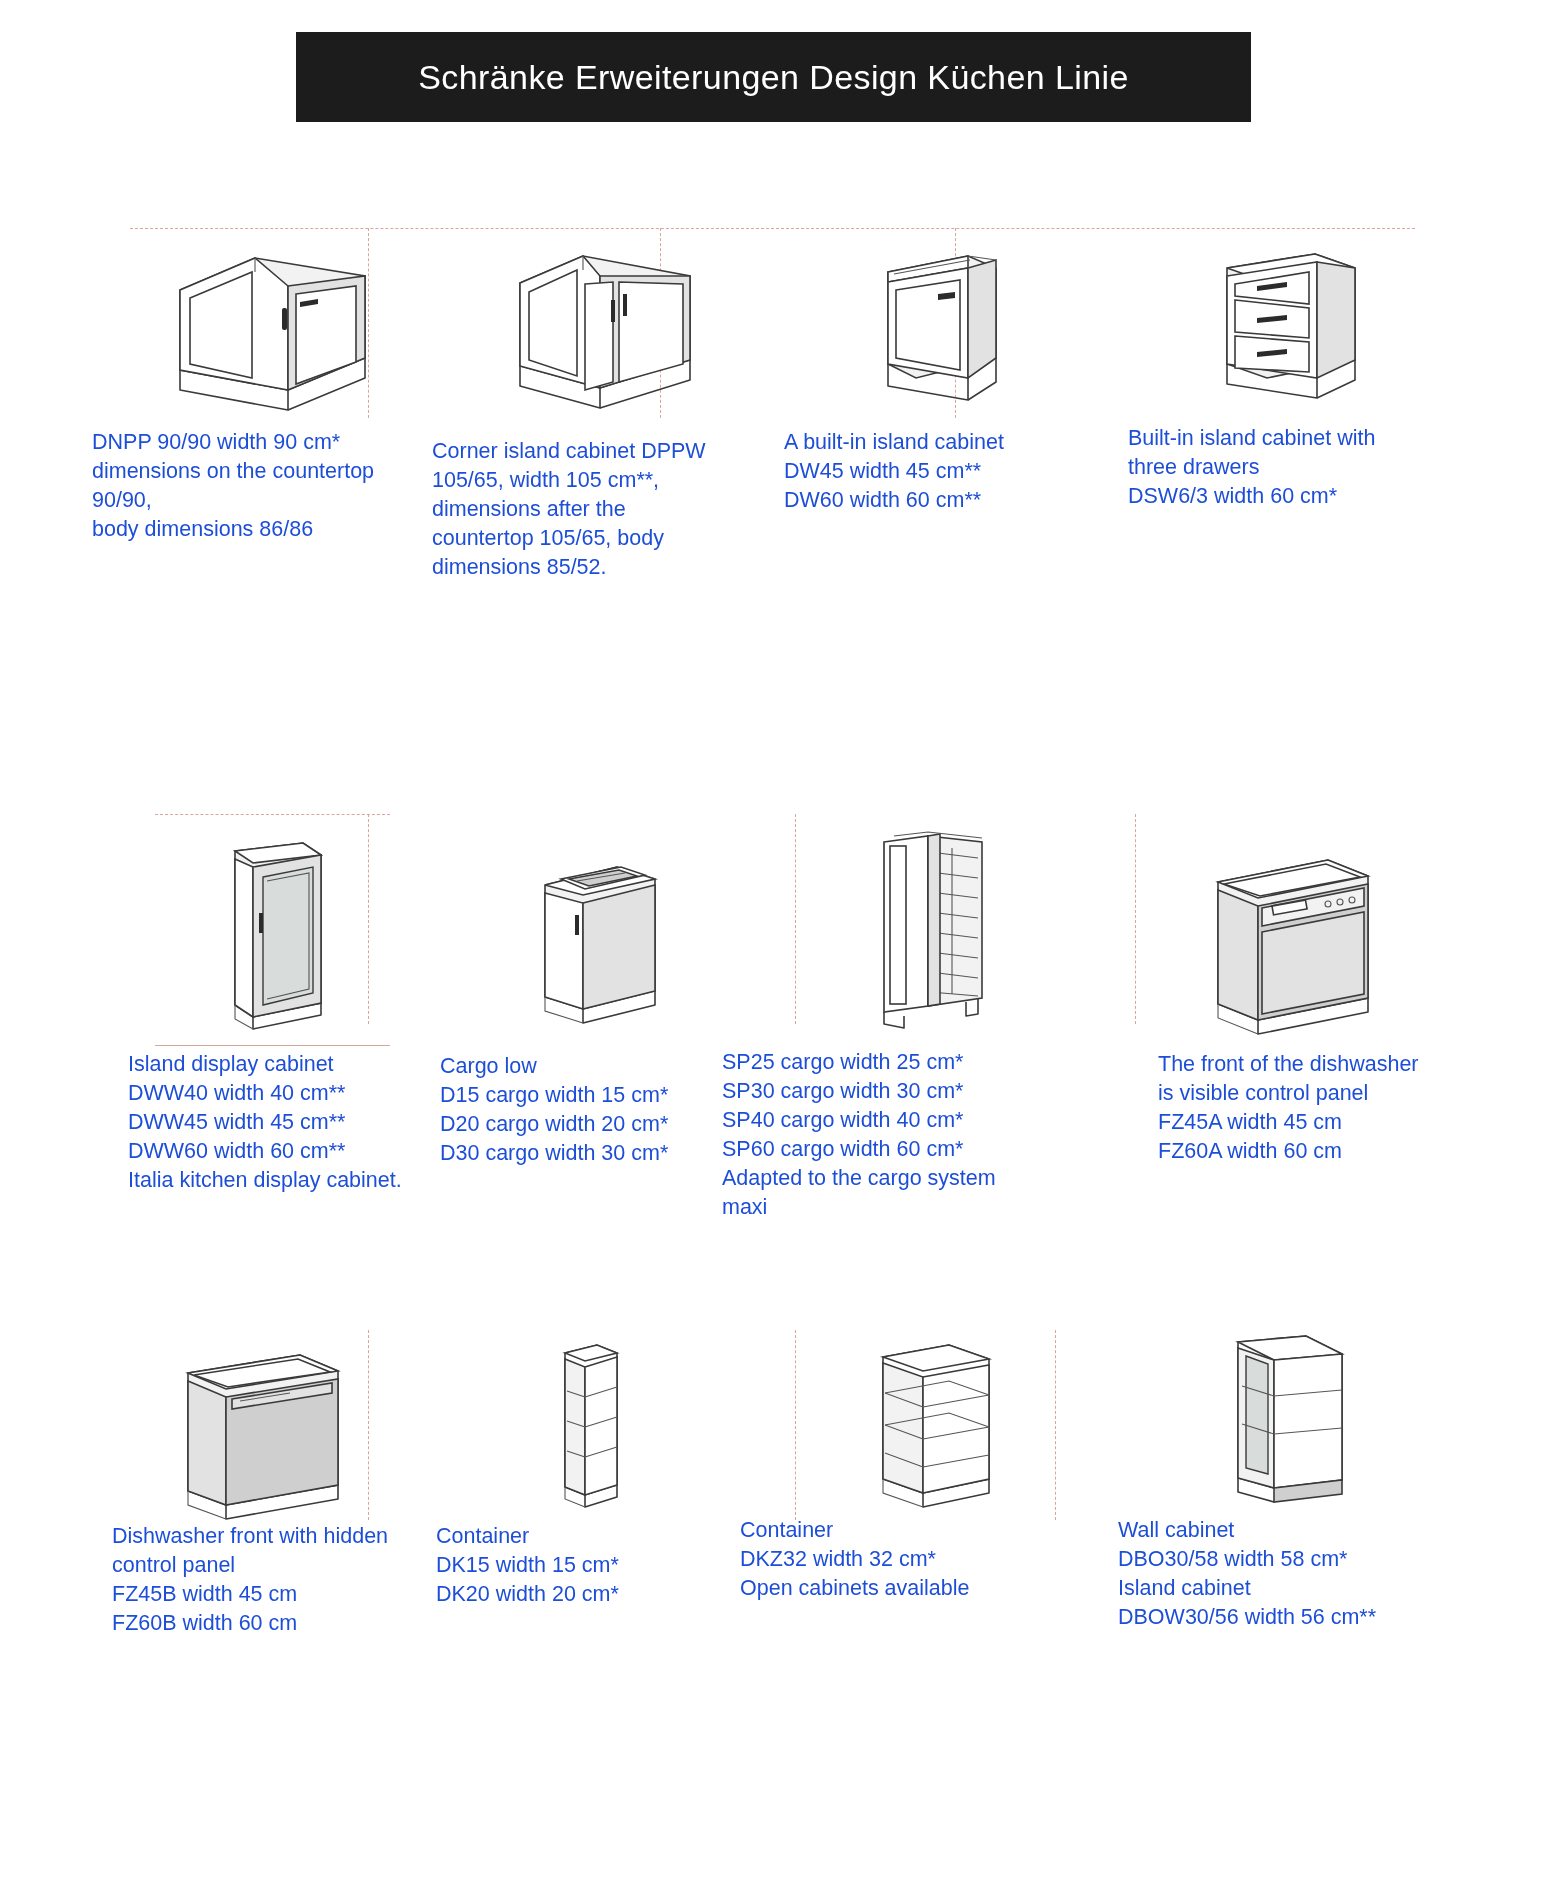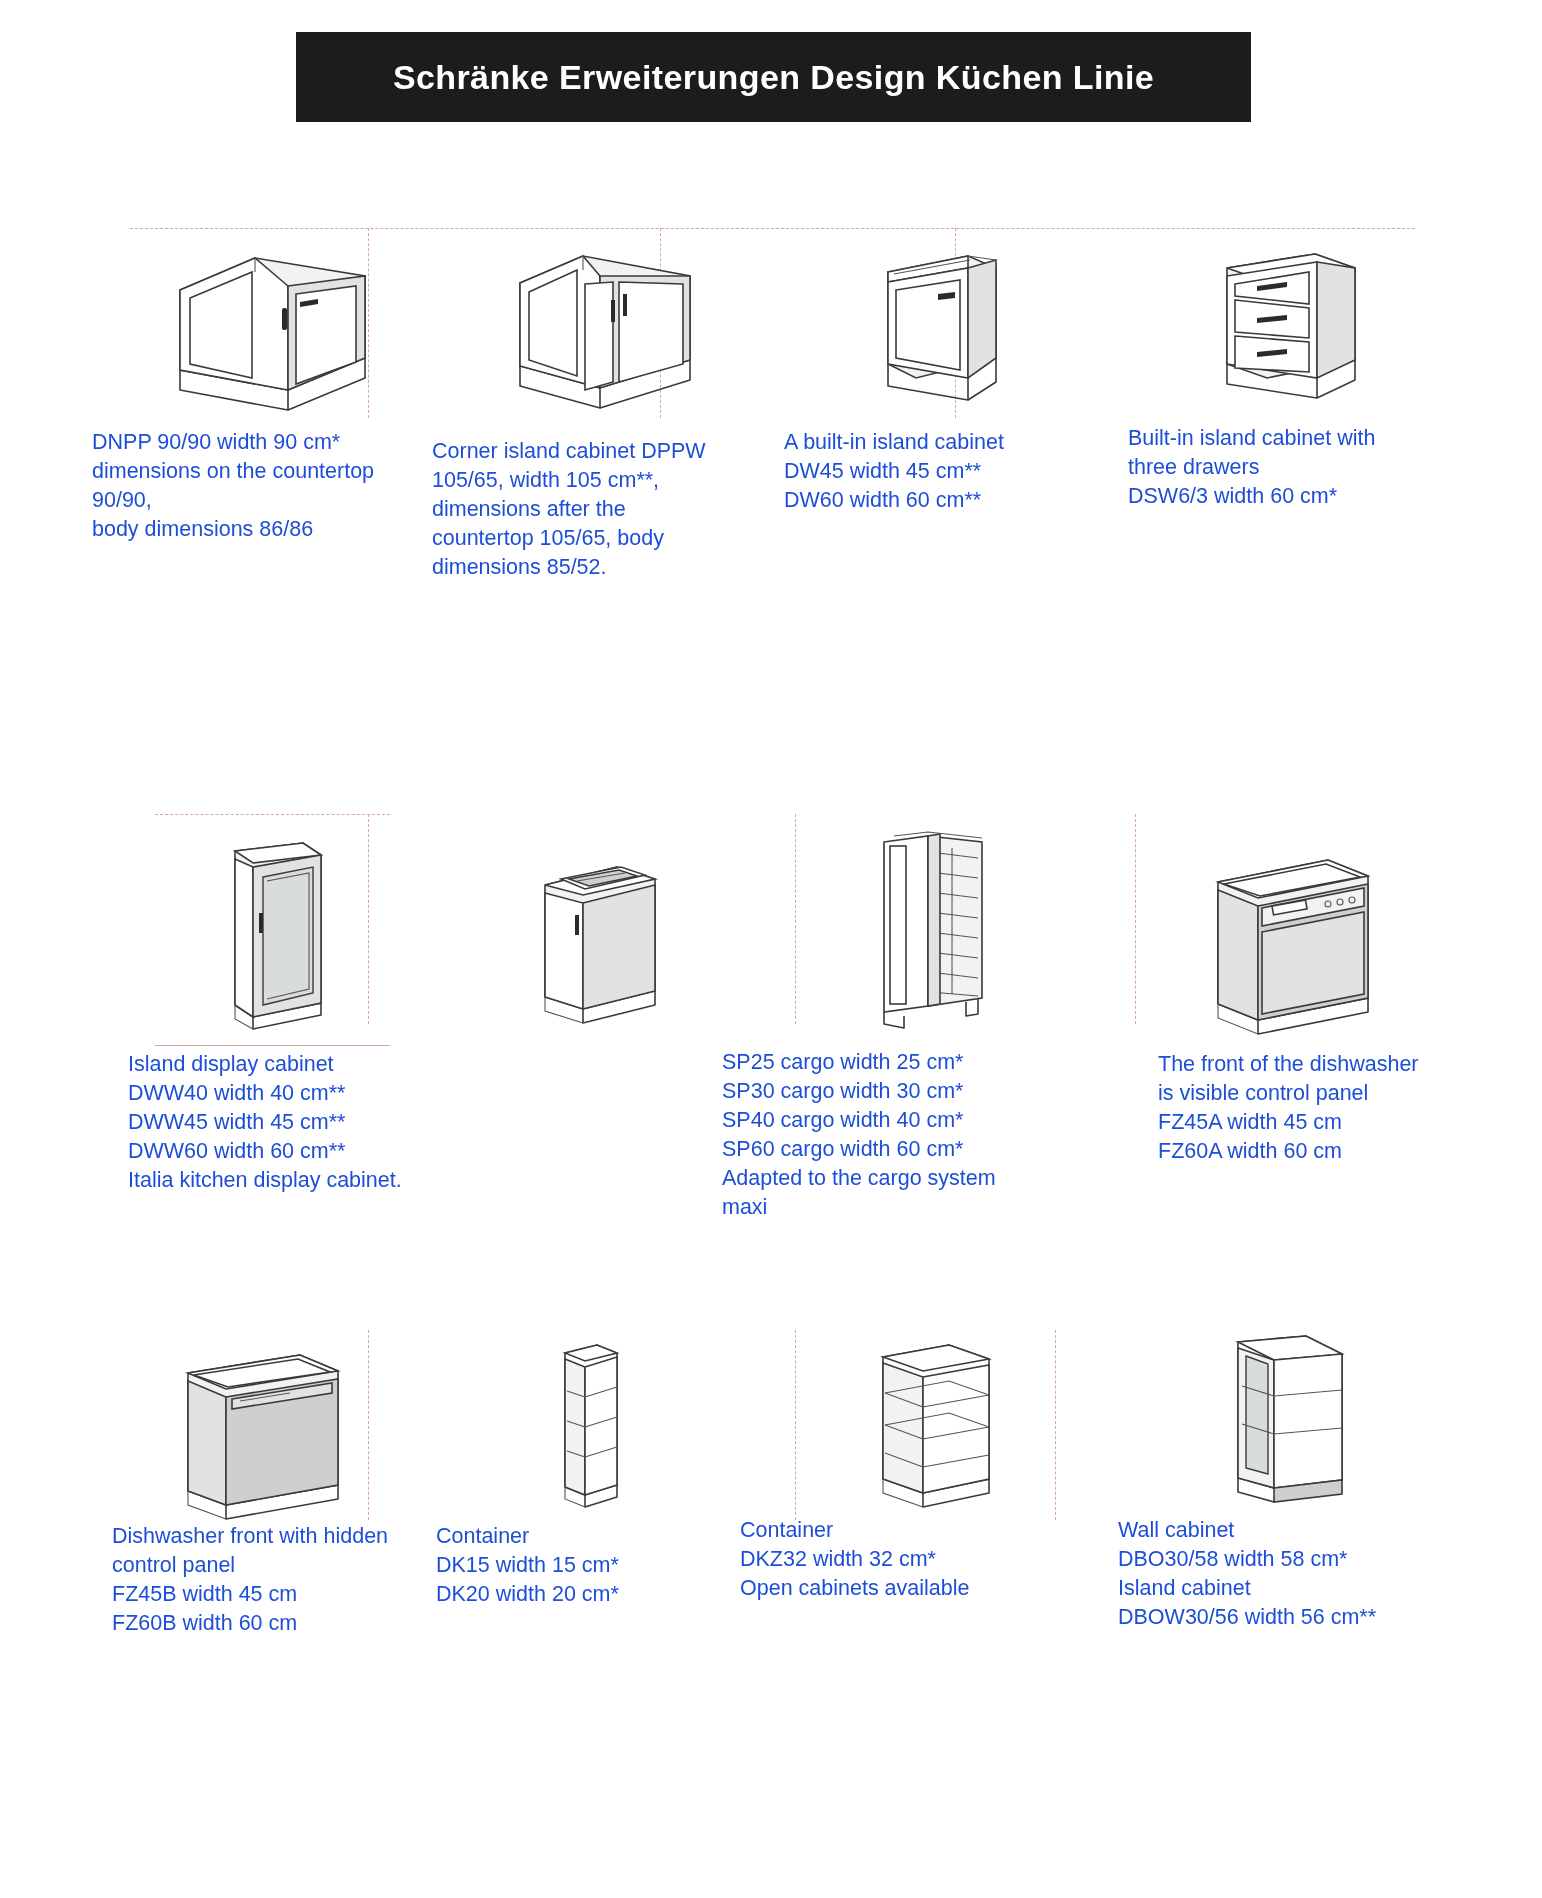--- a/index.html
+++ b/index.html
@@ -28,21 +28,21 @@
     width: 955px;
     height: 90px;
     background: #1c1c1c;
     display: flex;
     align-items: center;
     justify-content: center;
   }
   .title-bar span {
     color: #ffffff;
     font-size: 34px;
-    font-weight: bold;
+    font-weight: normal;
     letter-spacing: 0.4px;
     white-space: nowrap;
   }
   
   .row {
     position: absolute;
     left: 0;
     width: 1542px;
   }
   .row-1 { top: 228px; height: 460px; }
@@ -230,20 +230,24 @@
           <polygon class="fc-w" points="20,40 58,50 58,156 20,144"></polygon>
           <polygon class="fc-m" points="58,50 130,32 130,138 58,156"></polygon>
           <polygon class="fc-w" points="36,26 96,14 120,22 60,36"></polygon>
           <polygon class="fc-d" points="44,26 94,17 112,23 64,33"></polygon>
           <polyline class="ln-thin" points="52,28 100,20"></polyline>
           <polyline class="ln" points="58,156 58,170 130,152 130,138"></polyline>
           <polyline class="ln-thin" points="20,144 20,158 58,170"></polyline>
           <path class="handle" d="M50,62 L54,62 L54,82 L50,82 Z"></path>
         </svg>
       </div>
+      <div class="caption" style="top:252px; left:0px; width:280px;">Cargo low
+D15 cargo width 15 cm*
+D20 cargo width 20 cm*
+D30 cargo width 30 cm*</div>
     </div>
 
     <div class="cell c3">
       <div class="art" style="top:20px; height:223px;">
         <svg width="140" height="215" viewBox="0 0 140 215">
           <polygon class="fc-w" points="14,14 58,8 58,178 14,184"></polygon>
           <polygon class="fc-l" points="58,8 112,14 112,170 58,178"></polygon>
           <polyline class="ln-thin" points="14,14 14,184"></polyline>
           <rect class="fc-w" x="20" y="18" width="16" height="158"></rect>
           <g class="ln-thin">

